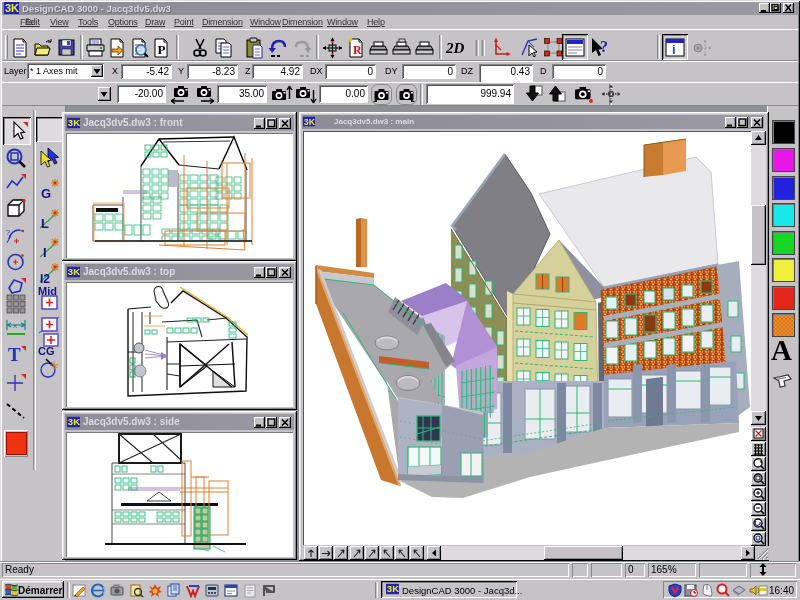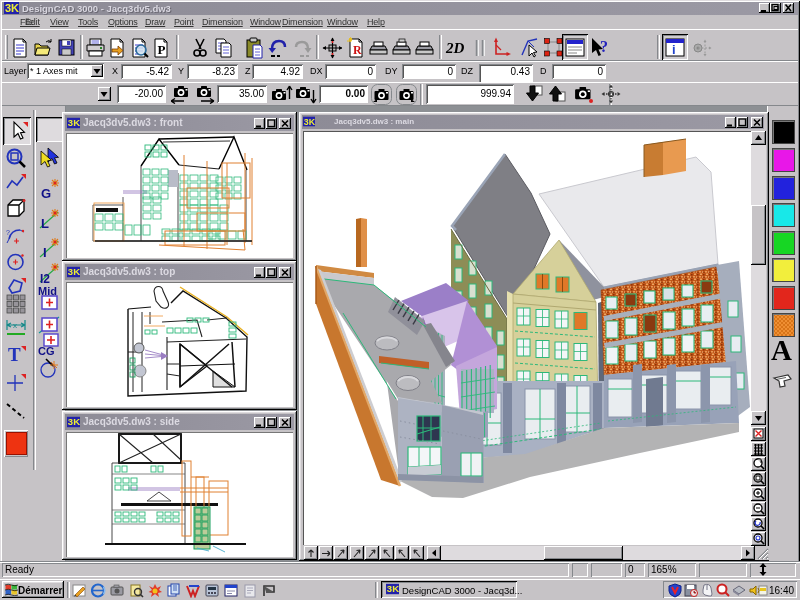--- a/index.html
+++ b/index.html
@@ -253,21 +253,21 @@
 <div class="abs field" style="left:552px;top:64px;width:54px;height:15px;">0</div>
 
 <div class="abs" style="left:2px;top:82px;width:796px;height:24px;background:#c6c3c6;box-shadow:inset 0 1px 0 #fff,inset 0 -1px 0 #85888c;" id="viewbar"></div>
 <div class="abs tbtn" style="left:98px;top:87px;width:13px;height:14px;">
       <svg width="12" height="14">
         <path d="M2.5 5 L9.5 5 L6 10 Z" fill="#000"></path>
       </svg>
     </div>
 <div class="abs field" style="left:117px;top:85px;width:49px;height:18px;font-size:10px;padding-top:3px;">-20.00</div>
 <div class="abs field" style="left:217px;top:85px;width:50px;height:18px;font-size:10px;padding-top:3px;">35.00</div>
-<div class="abs field" style="left:319px;top:85px;width:49px;height:18px;font-size:10px;padding-top:3px;font-weight:bold;">0.00</div>
+<div class="abs field" style="left:319px;top:85px;width:49px;height:18px;font-size:10px;padding-top:3px;">0.00</div>
 <div class="abs field" style="left:426px;top:84px;width:88px;height:20px;font-size:10px;padding-top:4px;">999.94</div>
 <svg class="abs" style="left:171px;top:85px;" width="20" height="19" viewBox="0 0 20 19">
       <g transform="translate(2,0) scale(1.0)" fill="#000">
         <rect x="1" y="3" width="14" height="9" rx="1"></rect>
         <rect x="5" y="1" width="6" height="3" rx="0.5"></rect>
         <circle cx="8" cy="7.5" r="3.4" fill="#fff"></circle>
         <circle cx="8" cy="7.5" r="1.8" fill="#000"></circle>
         <rect x="12.5" y="4" width="2" height="1.5" fill="#fff"></rect>
       </g>
       <path d="M0 16 L13 16 M0 16 L4 13.5 M0 16 L4 18.5" stroke="#000" stroke-width="1.4" fill="none"></path>

